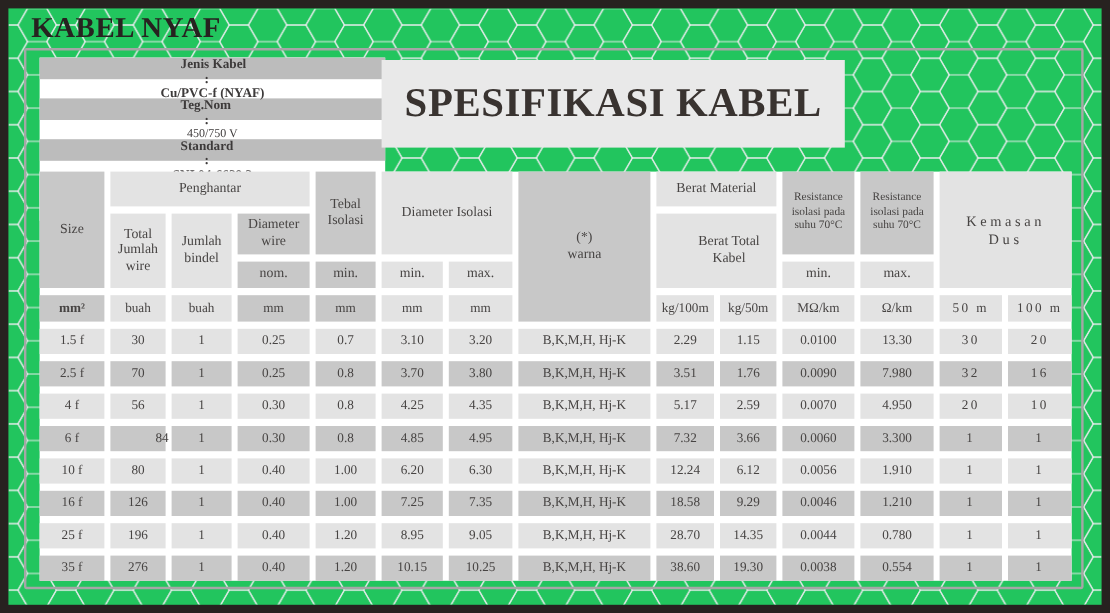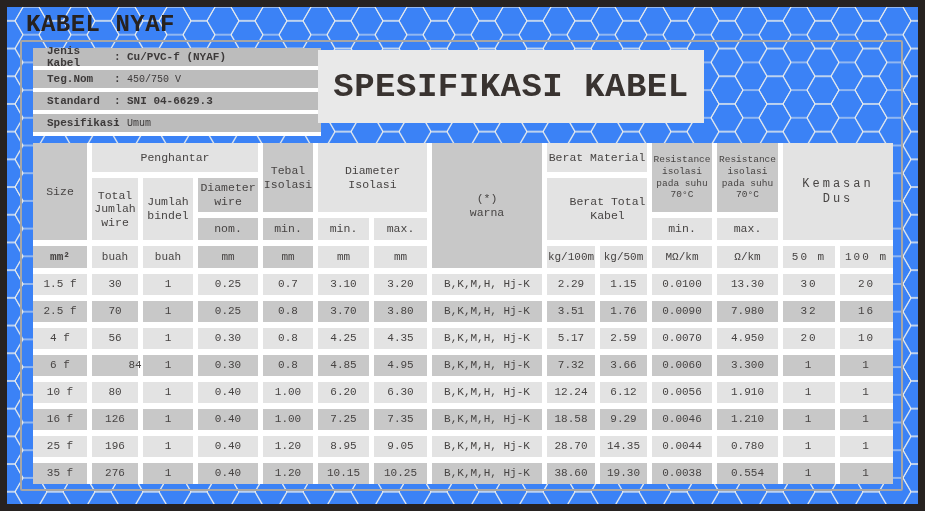--- a/index.html
+++ b/index.html
@@ -2,46 +2,46 @@
 <html style="--frame: #272220; --info_bar: #bcbcbc; --banner_bg: #e9e9e9; --cell_light: #e3e3e3; --cell_dark: #c8c8c8; --hex_line: #e7ebec;"><head>
 <meta charset="utf-8">
 <style>
   html,body { margin:0; padding:0; background:#ffffff; }
   * { box-sizing:border-box; }
 
   .stage {
     position:relative;
     width:925px; height:511px;
     border:7px solid var(--frame, #272220);
-    background:#3b82f6;
+    background:#22c55e;
     overflow:hidden;
-    font-family:Liberation Mono, monospace;
+    font-family:Liberation Serif, serif;
   }
   .hexbg { position:absolute; left:0; top:0; width:100%; height:100%; z-index:0; }
   .hexbg path { stroke: var(--hex_line, #e7ebec); fill:none; stroke-width:1; }
 
   .page-title {
     position:absolute; left:19px; top:4px; z-index:2;
     font-size:24px; font-weight:bold; letter-spacing:0.5px;
     color:var(--frame, #272220);
   }
 
   .panel {
     position:absolute; left:13px; top:33px; z-index:1;
     width:883px; height:451px;
     border:2px solid #a6a6a6; border-radius:2px;
   }
 
   
   .info-box { position:absolute; left:11px; top:6px; width:288px; background:#fff; }
   .info-row {
-    height:18px; margin-bottom:4px;
+    height:18px; margin-bottom:16px;
     background:var(--info_bar, #bcbcbc);
     display:flex; align-items:center;
-    font-size:11px; color:#3d3a3a;
+    font-size:11px; color:#3d3a3a;flex-direction:column;
   }
   .ilabel { font-weight:bold; width:81px; padding-left:14px; flex:none; }
   .icolon { font-weight:bold; width:13px; flex:none; text-align:left; }
   .ival.b  { font-weight:bold; }
   .ival.sm { font-size:10px; }
 
   
   .spec-banner {
     position:absolute; left:296px; top:8px; width:386px; height:73px;
     background:var(--banner_bg, #e9e9e9);

